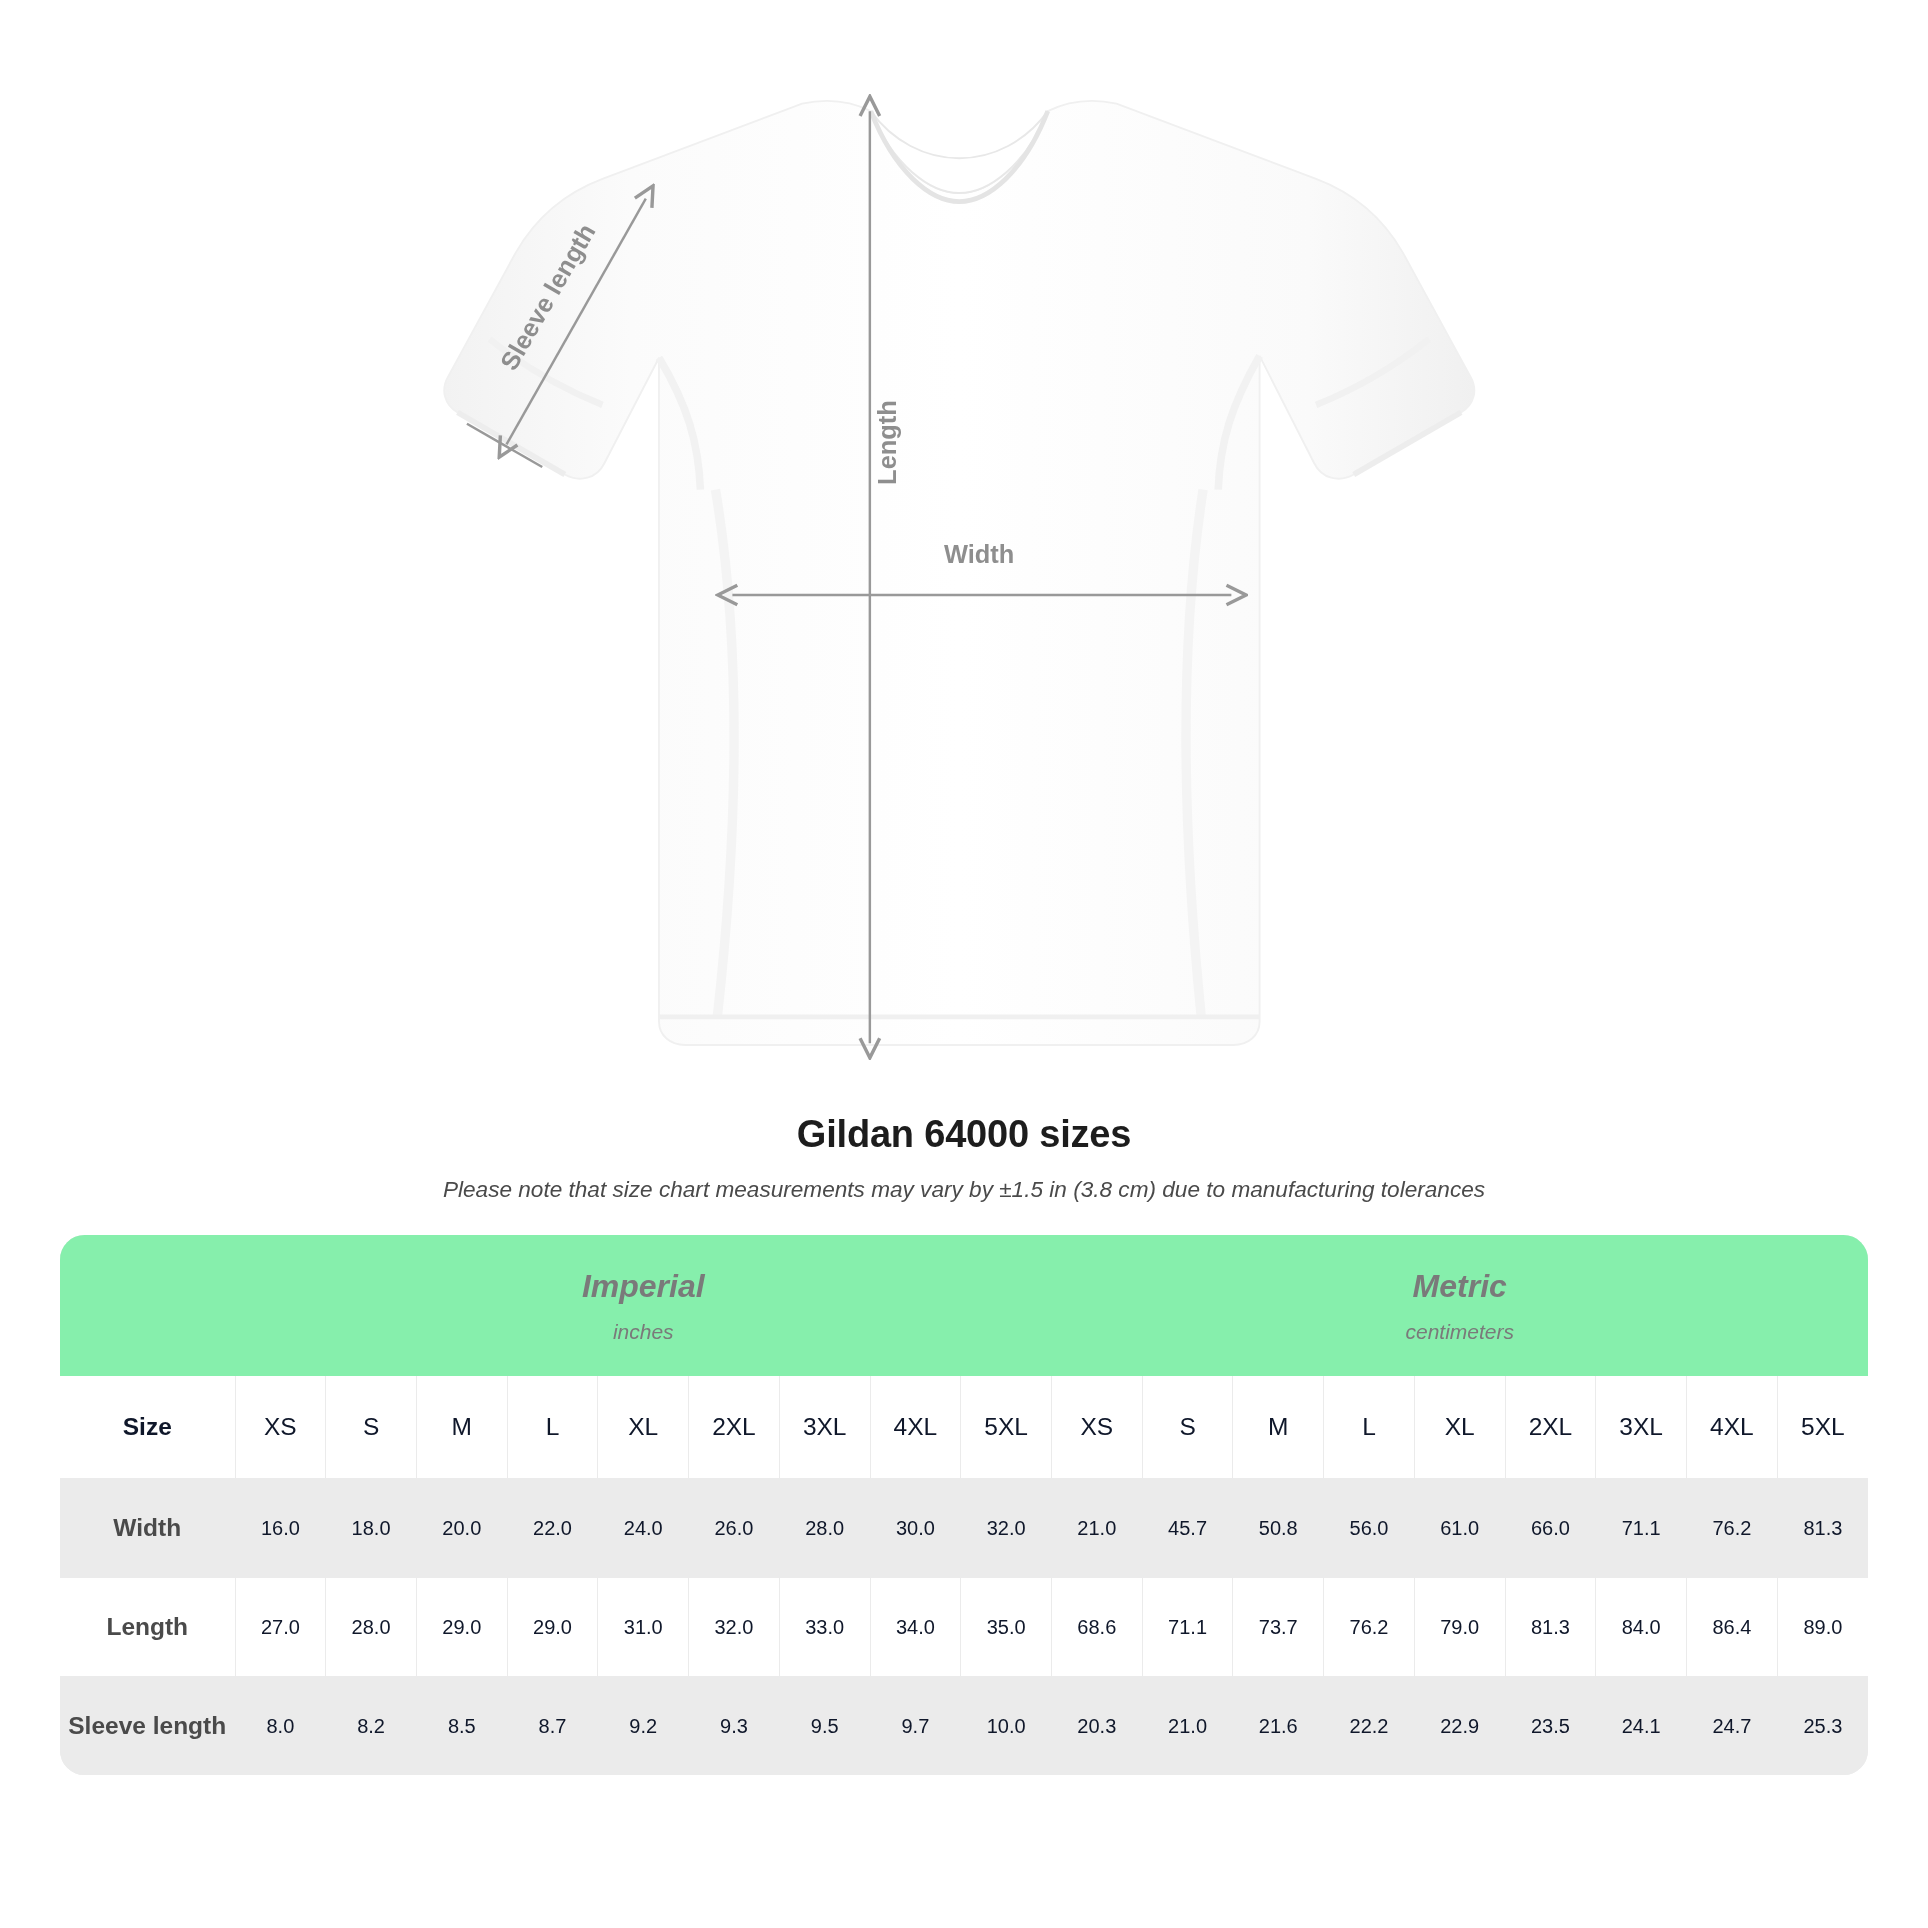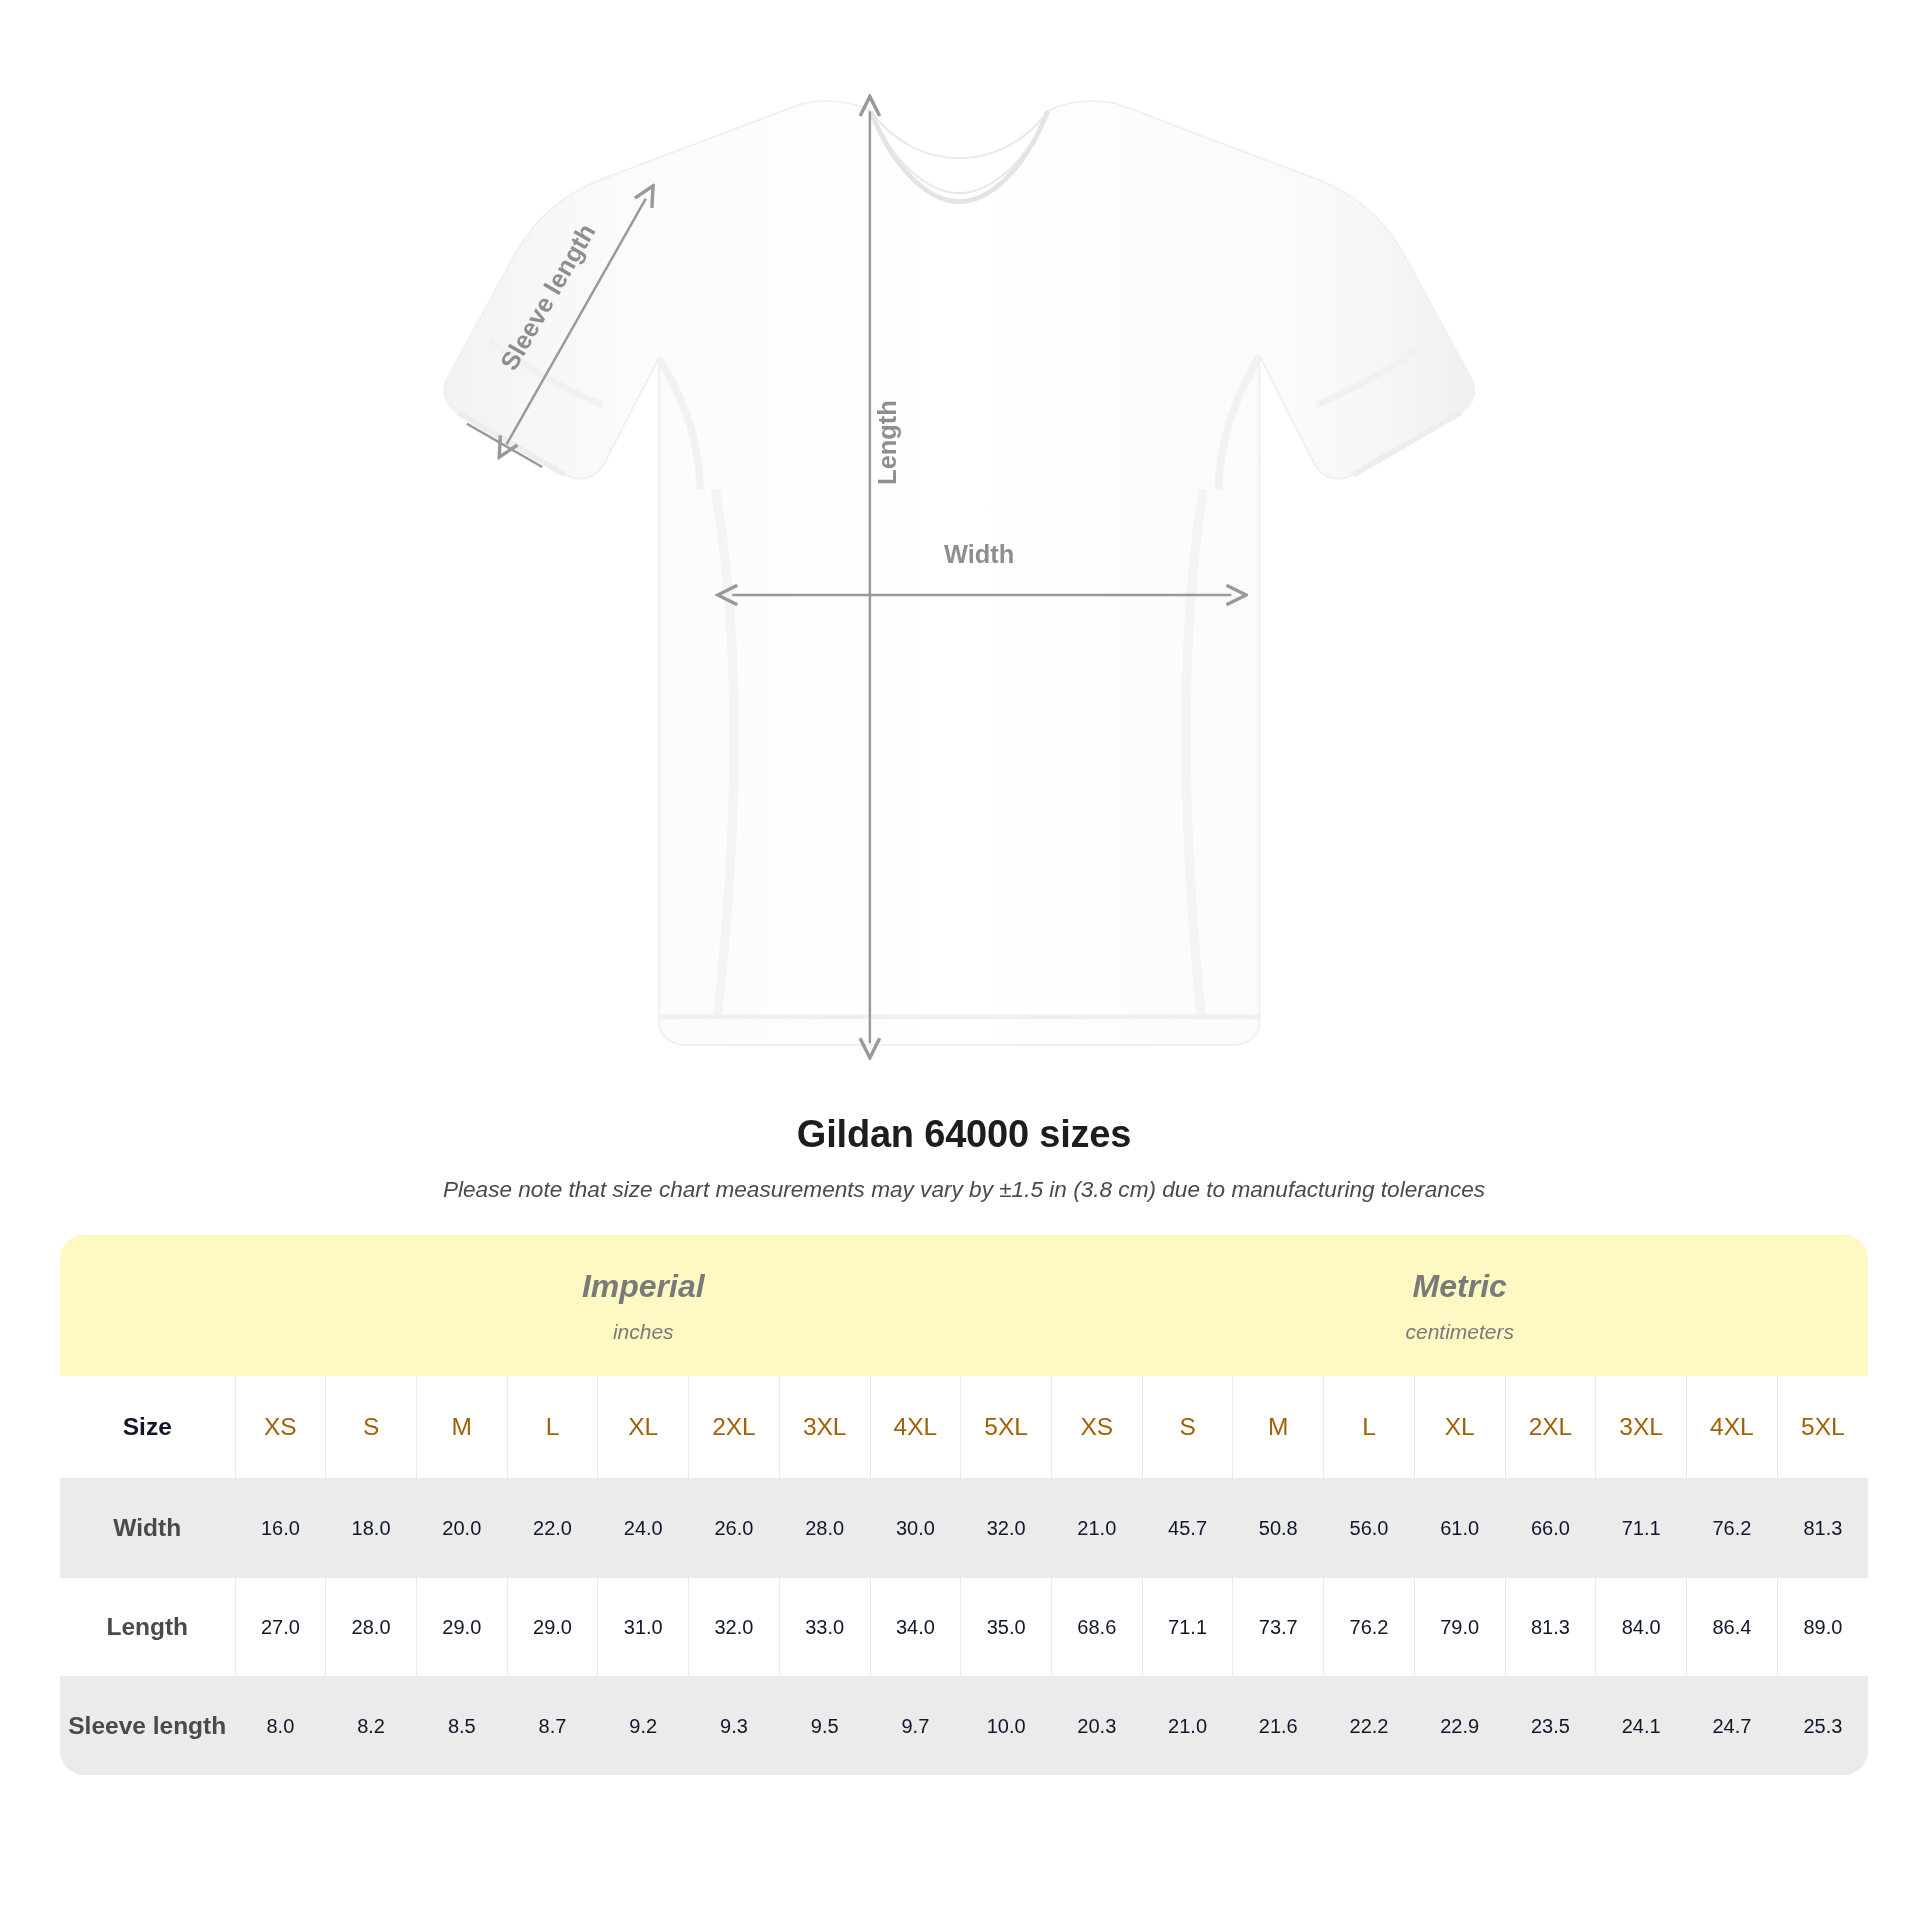--- a/index.html
+++ b/index.html
@@ -63,21 +63,21 @@
     width: 100%;
     table-layout: fixed;
   }
   table.size-table td, table.size-table th {
     padding: 0;
     margin: 0;
   }
 
   .unit-head {
     height: 141px;
-    background: #fef9c3;
+    background: #86efac;
     text-align: center;
     vertical-align: middle;
   }
   .unit-head .unit-name {
     font-size: 32px;
     font-weight: bold;
     font-style: italic;
     color: #7a7a7a;
   }
   .unit-head .unit-sub {
@@ -86,21 +86,21 @@
     color: #7a7a7a;
     margin-top: 15px;
   }
 
   .row-size td {
     height: 102px;
     background: #ffffff;
     text-align: center;
     vertical-align: middle;
     font-size: 24.5px;
-    color: #a16207;
+    color: #0f172a;
     border-right: 1.9px solid #ebebeb;
   }
   .row-size td.label-cell {
     background: #ffffff;
     font-weight: bold;
     color: #0f172a;
   }
 
   .row-data td {
     height: 98px;

